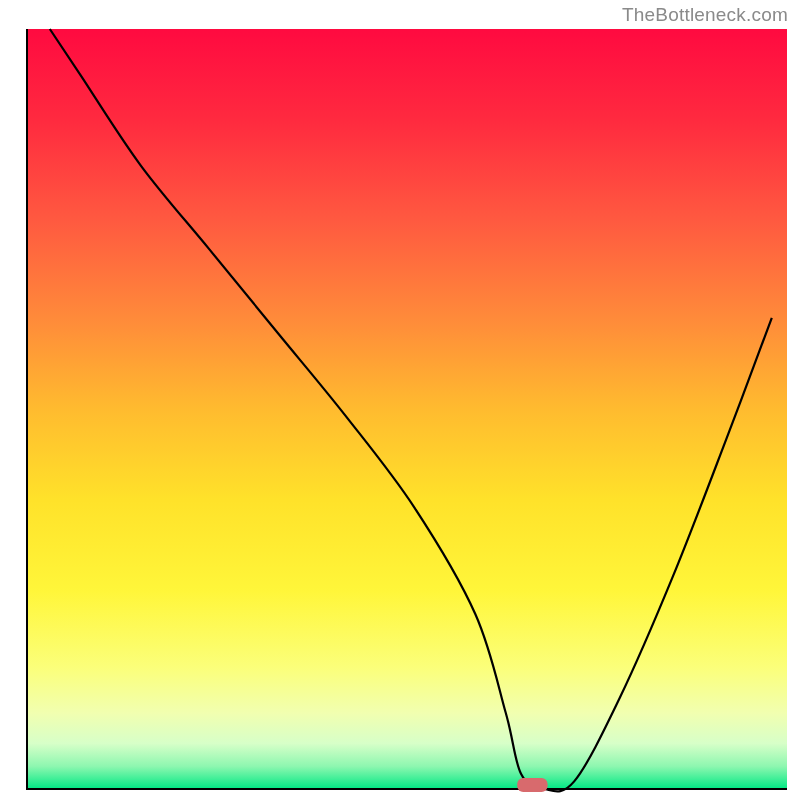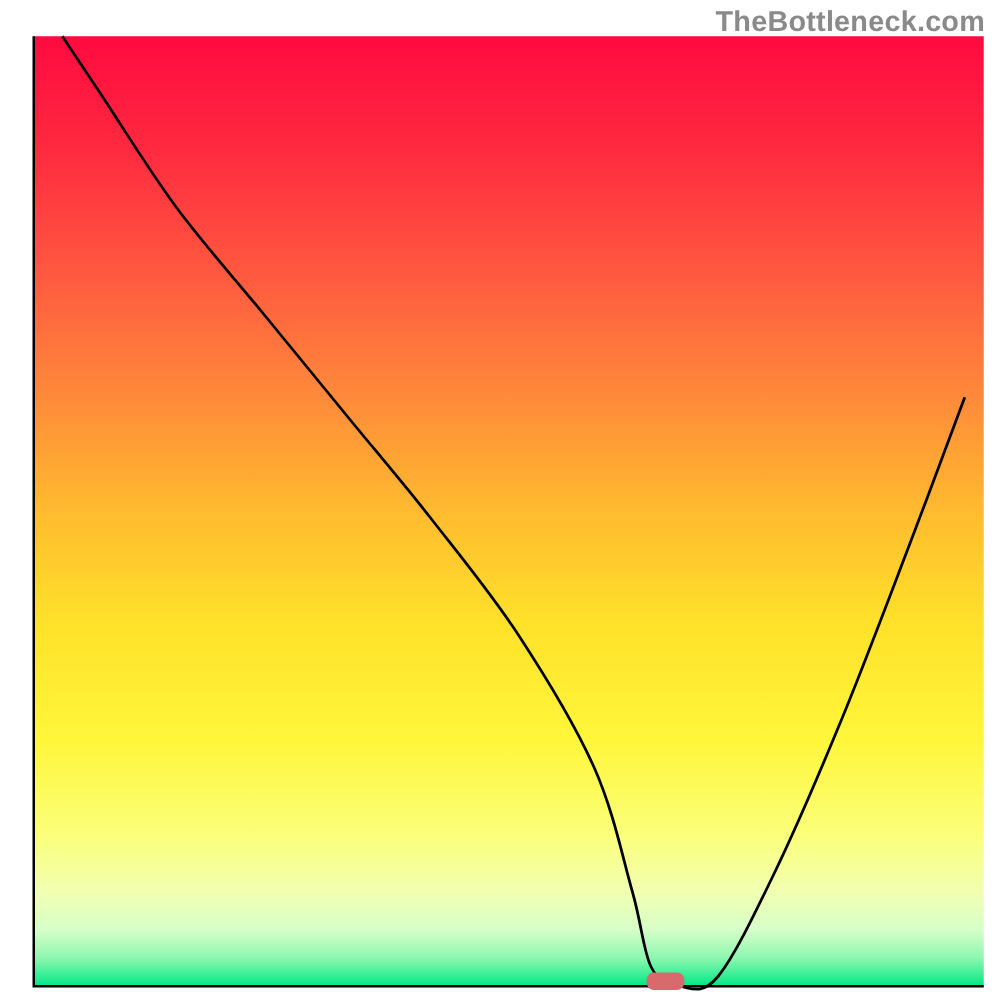--- a/index.html
+++ b/index.html
@@ -14,22 +14,22 @@
   .chart-container {
     position: relative;
     width: 800px;
     height: 800px;
   }
   .attribution {
     position: absolute;
     top: 4px;
     right: 12px;
     color: #8a8a8a;
-    font-size: 23px;
-    font-weight: 700;
+    font-size: 19px;
+    font-weight: 400;
     letter-spacing: 0.2px;
   }
   svg.plot {
     position: absolute;
     left: 0;
     top: 0;
     width: 800px;
     height: 800px;
   }
 </style>

